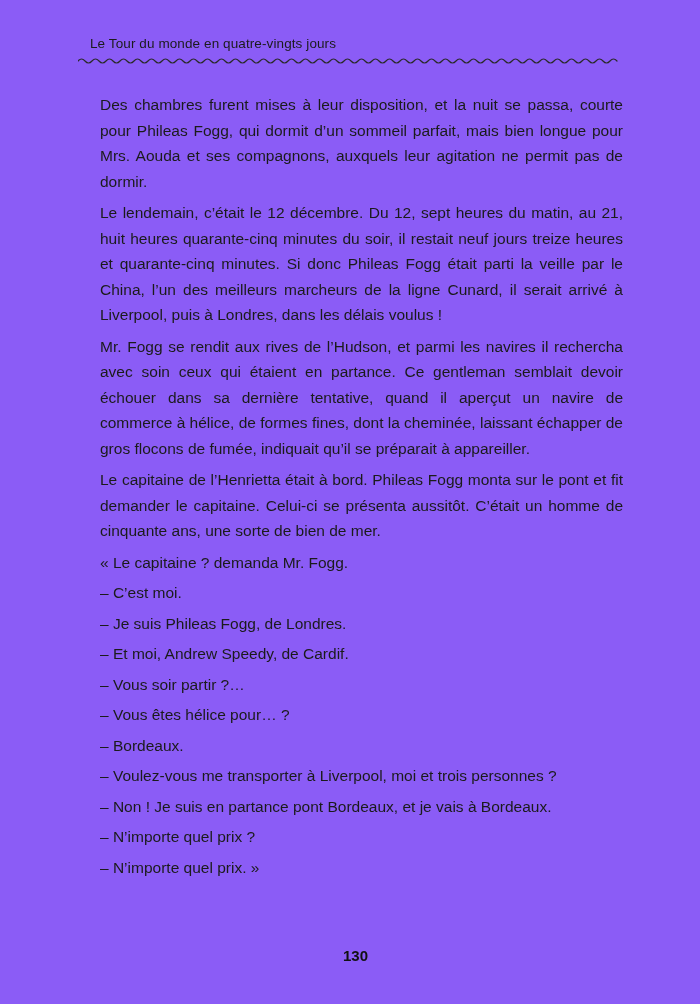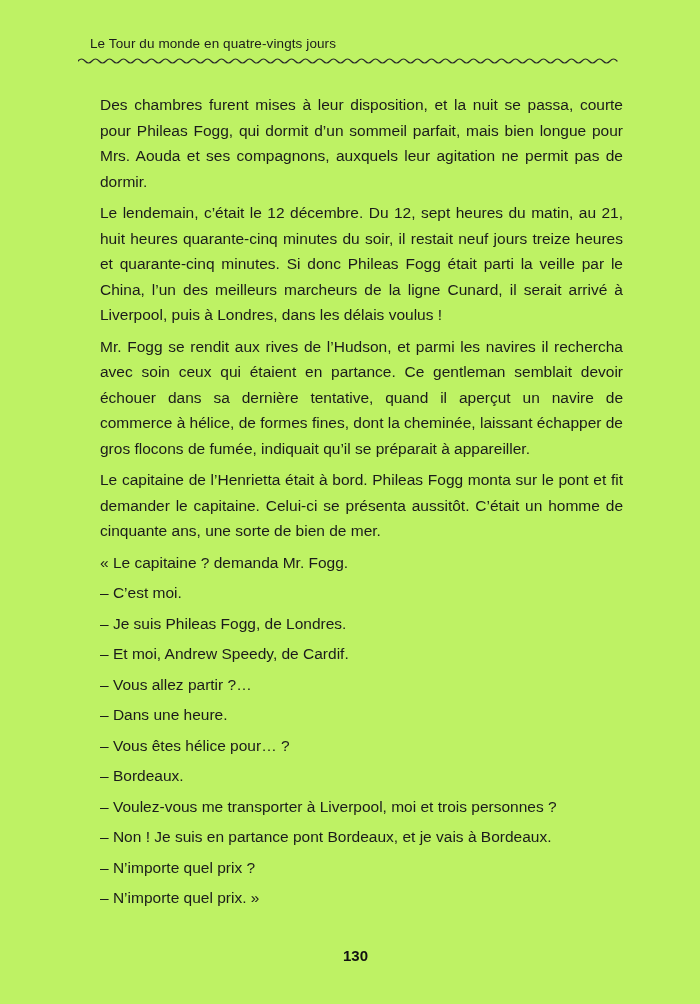--- a/index.html
+++ b/index.html
@@ -4,21 +4,21 @@
 <style>
   html, body {
     margin: 0;
     padding: 0;
     background: #ffffff;
   }
   .page {
     position: relative;
     width: 700px;
     height: 1004px;
-    background: #bef264;
+    background: #8b5cf6;
     color: #1b1b1b;
     font-family: "Liberation Sans", "DejaVu Sans", sans-serif;
     overflow: hidden;
   }
   .running-header {
     position: absolute;
     left: 90px;
     top: 36px;
     font-size: 13.5px;
     letter-spacing: 0.1px;
@@ -82,22 +82,21 @@
 
   <main class="page-text">
     <p class="body">Des chambres furent mises à leur disposition, et la nuit se passa, courte pour Phileas Fogg, qui dormit d’un sommeil parfait, mais bien longue pour Mrs. Aouda et ses compagnons, auxquels leur agitation ne permit pas de dormir.</p>
     <p class="body">Le lendemain, c’était le 12 décembre. Du 12, sept heures du matin, au 21, huit heures quarante-cinq minutes du soir, il restait neuf jours treize heures et quarante-cinq minutes. Si donc Phileas Fogg était parti la veille par le China, l’un des meilleurs marcheurs de la ligne Cunard, il serait arrivé à Liverpool, puis à Londres, dans les délais voulus !</p>
     <p class="body">Mr. Fogg se rendit aux rives de l’Hudson, et parmi les navires il rechercha avec soin ceux qui étaient en partance. Ce gentleman semblait devoir échouer dans sa dernière tentative, quand il aperçut un navire de commerce à hélice, de formes fines, dont la cheminée, laissant échapper de gros flocons de fumée, indiquait qu’il se préparait à appareiller.</p>
     <p class="body">Le capitaine de l’Henrietta était à bord. Phileas Fogg monta sur le pont et fit demander le capitaine. Celui-ci se présenta aussitôt. C’était un homme de cinquante ans, une sorte de bien de mer.</p>
     <p class="dialogue">« Le capitaine ? demanda Mr. Fogg.</p>
     <p class="dialogue">– C’est moi.</p>
     <p class="dialogue">– Je suis Phileas Fogg, de Londres.</p>
     <p class="dialogue">– Et moi, Andrew Speedy, de Cardif.</p>
-    <p class="dialogue">– Vous allez partir ?…</p>
-    <p class="dialogue">– Dans une heure.</p>
+    <p class="dialogue">– Vous soir partir ?…</p>
     <p class="dialogue">– Vous êtes hélice pour… ?</p>
     <p class="dialogue">– Bordeaux.</p>
     <p class="dialogue">– Voulez-vous me transporter à Liverpool, moi et trois personnes ?</p>
     <p class="dialogue">– Non ! Je suis en partance pont Bordeaux, et je vais à Bordeaux.</p>
     <p class="dialogue">– N’importe quel prix ?</p>
     <p class="dialogue">– N’importe quel prix. »</p>
   </main>
 
   <div class="page-number">130</div>
 

